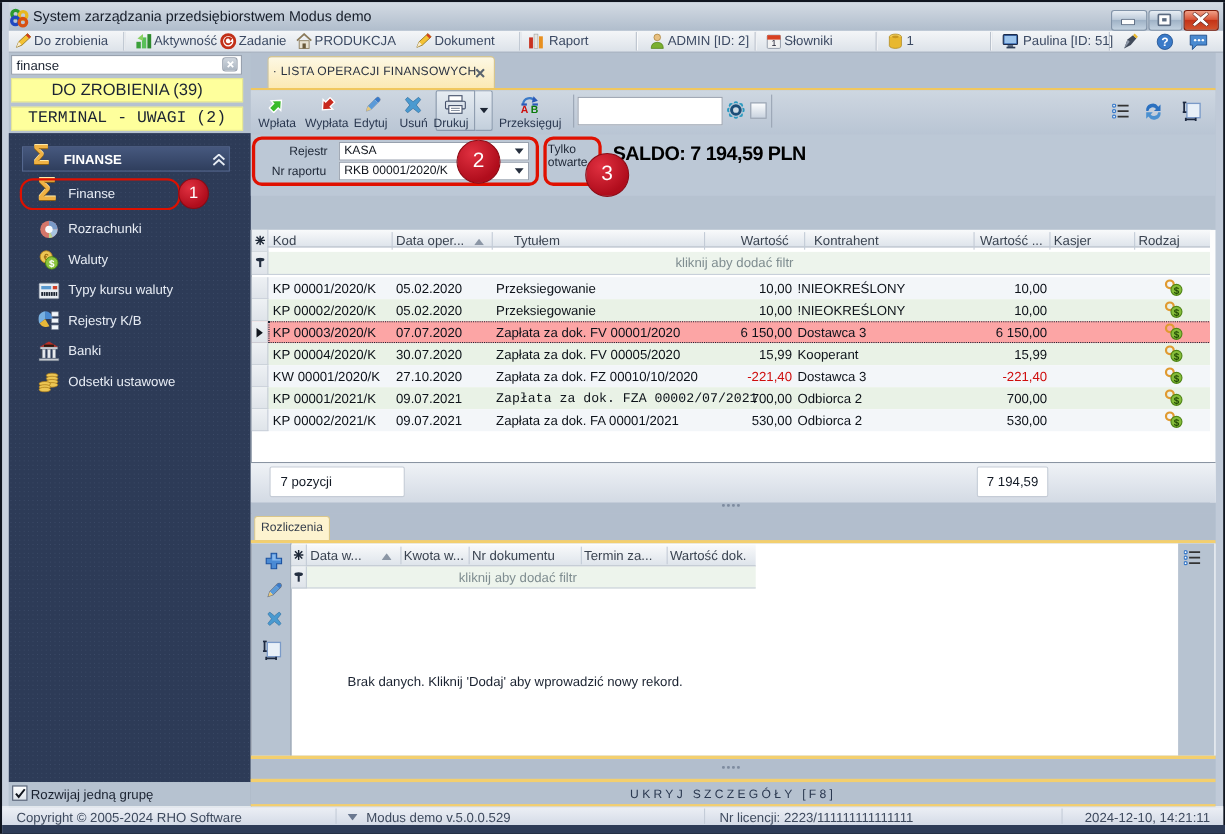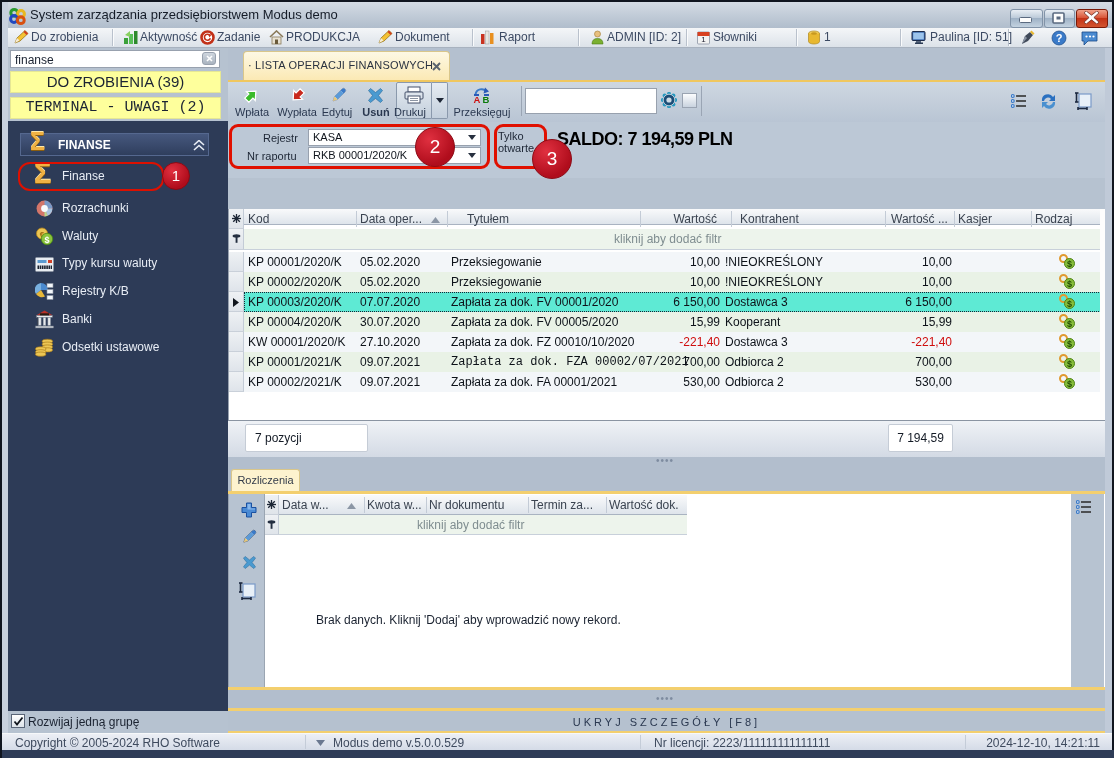--- a/index.html
+++ b/index.html
@@ -45,21 +45,21 @@
 .gh{position:absolute;top:3px;font-size:12px;color:#3a4350;}
 .gsep{position:absolute;top:2px;height:16px;width:1px;background:#c3cbd6;}
 #gfilter{position:absolute;left:0;top:20px;width:872px;height:21px;background:#edf4ec;border-bottom:1px solid #c8d0da;box-sizing:border-box;}
 .grow{position:absolute;left:0;width:872px;height:20px;}
 .rowa{background:#f3f6f9;}
 .rowb{background:#e9f2e6;}
 .gc{position:absolute;top:3px;font-size:12px;color:#0d1219;white-space:pre;}
 .gcr{position:absolute;top:3px;font-size:12px;color:#0d1219;text-align:right;}
 .red{color:#cf0e0e;}
 .gutter{position:absolute;left:0;top:0;width:15px;height:20px;background:linear-gradient(#eef1f4,#dfe4ea);border-right:1px solid #c3cbd6;border-bottom:1px solid #c9d0d9;box-sizing:border-box;}
-.rowsel{background:#5eead4;}
+.rowsel{background:#fca5a5;}
 .rowsel::after{content:"";position:absolute;left:15px;top:0;width:857px;height:20px;border:1px dotted #1a2333;box-sizing:border-box;}
 .coinic{position:absolute;top:2px;width:16px;height:16px;}
 .coinic::before{content:"";position:absolute;left:0;top:0;width:9px;height:9px;border-radius:50%;border:2.5px solid #e09a30;box-sizing:border-box;}
 .coinic::after{content:"$";position:absolute;left:5px;top:4px;width:11px;height:11px;border-radius:50%;background:#86bd3a;border:1px solid #4e8414;color:#234d05;font-size:9px;font-weight:bold;text-align:center;line-height:11px;box-sizing:border-box;}
 
 #footerline{left:228px;top:420px;width:877px;height:1px;background:#8a94a2;}
 #footer{left:228px;top:421px;width:877px;height:36px;background:linear-gradient(#eff2f6,#d3dae4);}
 .fbox{position:absolute;top:3px;height:28px;background:#fff;border:1px solid #c5ccd6;border-radius:2px;box-sizing:border-box;font-size:12px;color:#141b26;line-height:26px;}
 #split1{left:228px;top:457px;width:877px;height:10px;background:#b2becd;}
 #tabstrip2{left:228px;top:467px;width:877px;height:24px;background:#b2becd;}
@@ -333,21 +333,21 @@
   <svg class="abs" style="left:102px;top:4px" width="18" height="18" viewBox="0 0 18 18">
         <path d="M3 15 L4.5 10.5 L12 3 A 2.1 2.1 0 0 1 15 6 L7.5 13.5 Z" fill="#fff" stroke="#8a93a2" stroke-width="0.8"></path>
         <path d="M12 3 A 2.1 2.1 0 0 1 15 6 L13.5 7.5 L10.5 4.5 Z" fill="#3a7ac8"></path>
         <path d="M10.5 4.5 L13.5 7.5 L7.5 13.5 L4.5 10.5 Z" fill="#5a9ad8"></path>
         <path d="M3 15 L4.5 10.5 L7.5 13.5 Z" fill="#e8c878"></path>
       </svg>
   <span class="tbtxt" style="left:79px;">Edytuj</span>
   <svg class="abs" style="left:140px;top:6px" width="15" height="15" viewBox="0 0 15 15">
         <path d="M2.5 0.5 L7.5 4.5 L12.5 0.5 L14.5 2.5 L10.5 7.5 L14.5 12.5 L12.5 14.5 L7.5 10.5 L2.5 14.5 L0.5 12.5 L4.5 7.5 L0.5 2.5 Z" fill="#4a9ad0" stroke="#2a6a9a" stroke-width="0.6"></path>
       </svg>
-  <span class="tbtxt" style="left:118px;font-weight:bold;">Usuń</span>
+  <span class="tbtxt" style="left:118px;">Usuń</span>
   <div class="abs" style="left:168px;top:0;width:36px;height:37px;background:linear-gradient(#e6ecf2,#c3cfdc);border:1px solid #8a99ac;border-radius:2px 0 0 2px;box-sizing:border-box;"></div>
   <div class="abs" style="left:204px;top:0;width:16px;height:37px;background:linear-gradient(#e6ecf2,#c3cfdc);border:1px solid #8a99ac;border-left:none;border-radius:0 2px 2px 0;box-sizing:border-box;"></div>
   <svg class="abs" style="left:176px;top:4px" width="20" height="18" viewBox="0 0 20 18">
         <rect x="4" y="1" width="12" height="5" fill="#fff" stroke="#44506a" stroke-width="1"></rect>
         <rect x="1" y="6" width="18" height="7" rx="1" fill="#dde4ec" stroke="#44506a" stroke-width="1"></rect>
         <rect x="4" y="10" width="12" height="7" fill="#fff" stroke="#44506a" stroke-width="1"></rect>
         <line x1="6" y1="12.5" x2="14" y2="12.5" stroke="#8a93a2"></line>
         <line x1="6" y1="14.5" x2="14" y2="14.5" stroke="#8a93a2"></line>
       </svg>
   <span class="tbtxt" style="left:152px;">Drukuj</span>

